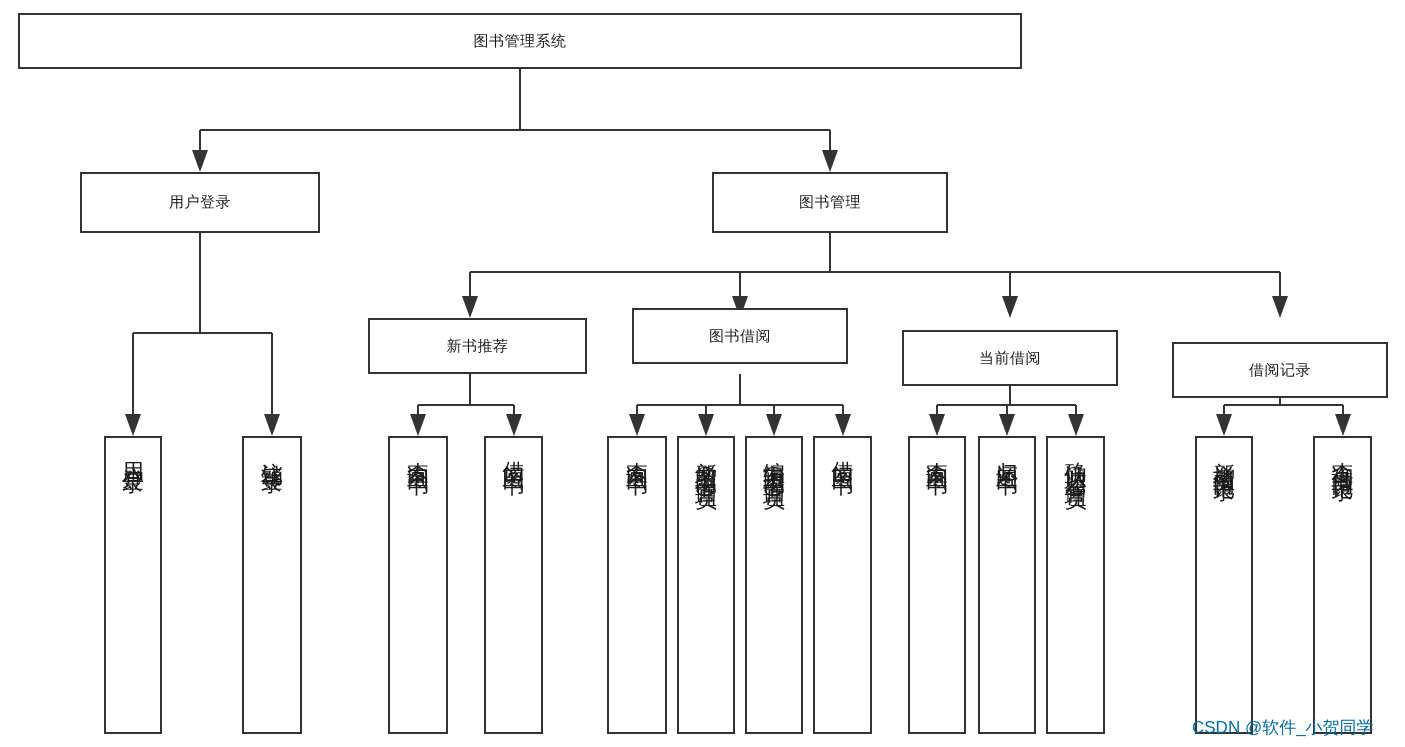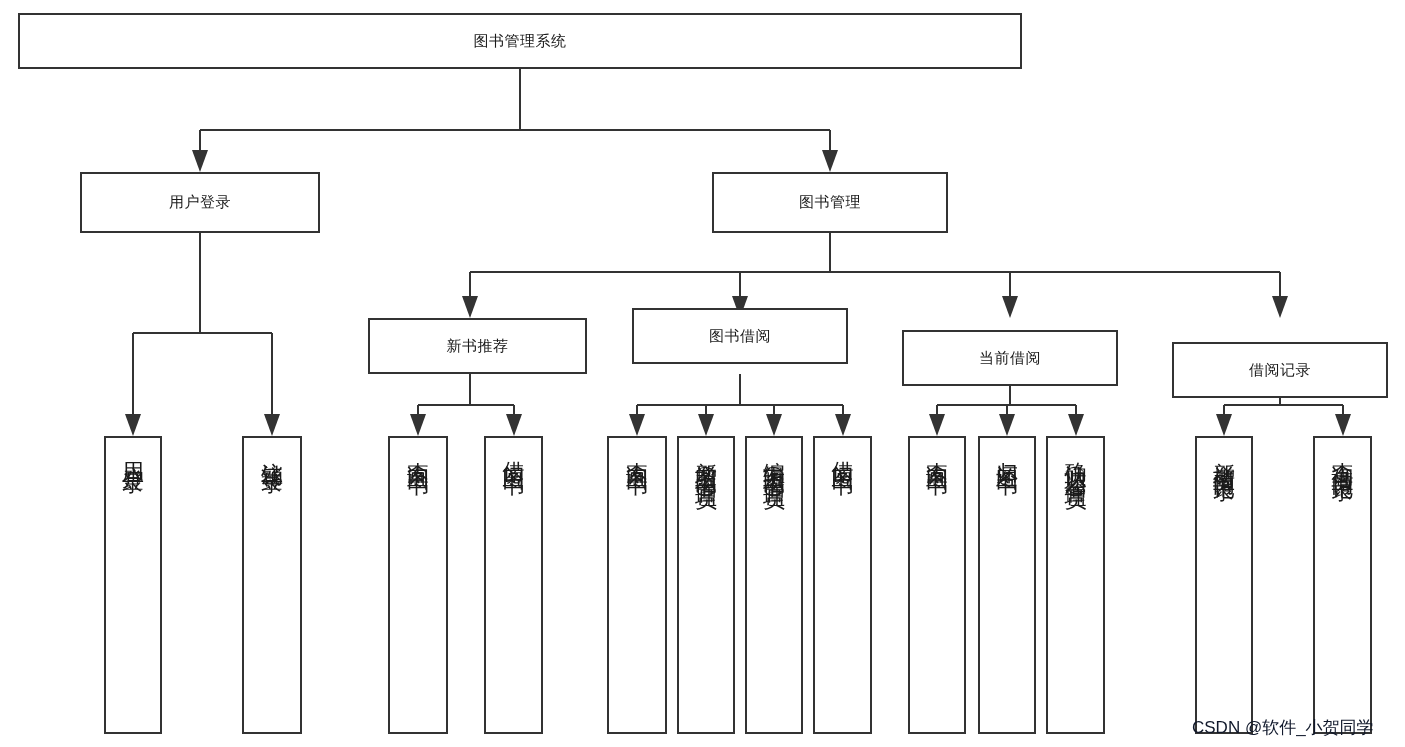--- a/index.html
+++ b/index.html
@@ -178,14 +178,14 @@
       <div class="node node-v" style="left: 1046px; top: 436px; width: 59px; height: 298px; border-color: rgb(51, 51, 51);">
         <span class="vtext">确认归还（管理员）</span>
       </div>
       <div class="node node-v" style="left: 1195px; top: 436px; width: 58px; height: 298px; border-color: rgb(51, 51, 51);">
         <span class="vtext">新增借阅记录</span>
       </div>
       <div class="node node-v" style="left: 1313px; top: 436px; width: 59px; height: 298px; border-color: rgb(51, 51, 51);">
         <span class="vtext">查询借阅记录</span>
       </div>
     </div>
-  <div class="watermark" style="left: 1192px; top: 716px; color: #0f172a;">CSDN @软件_小贺同学</div>
+  <div class="watermark" style="left: 1192px; top: 716px; color: #0369a1;">CSDN @软件_小贺同学</div>
 </div>
 
 </body></html>

